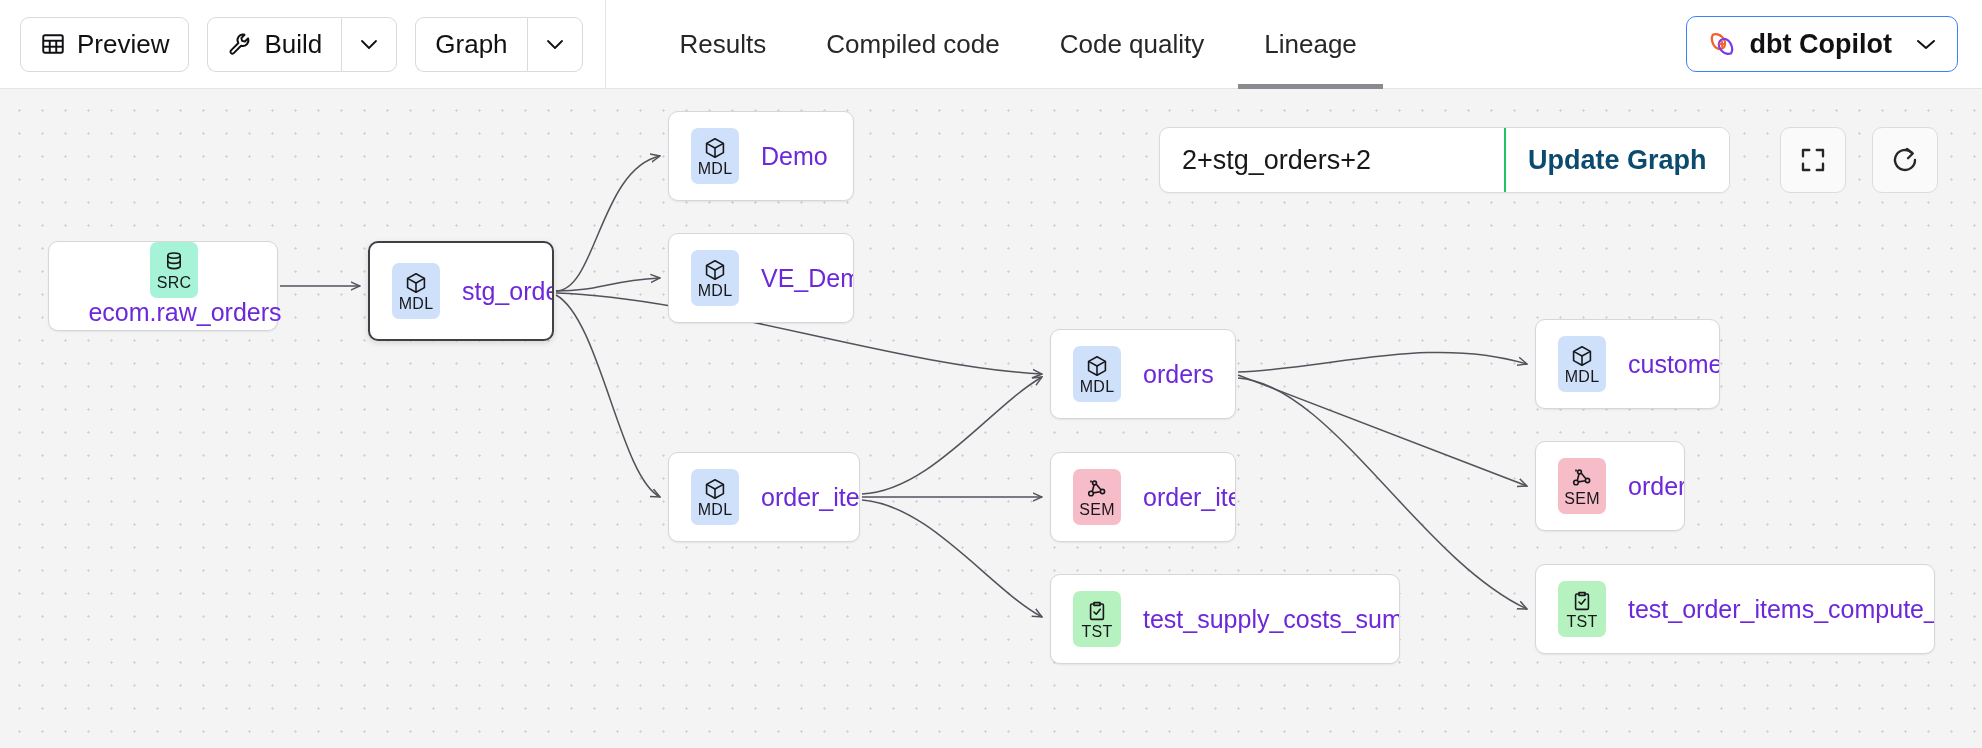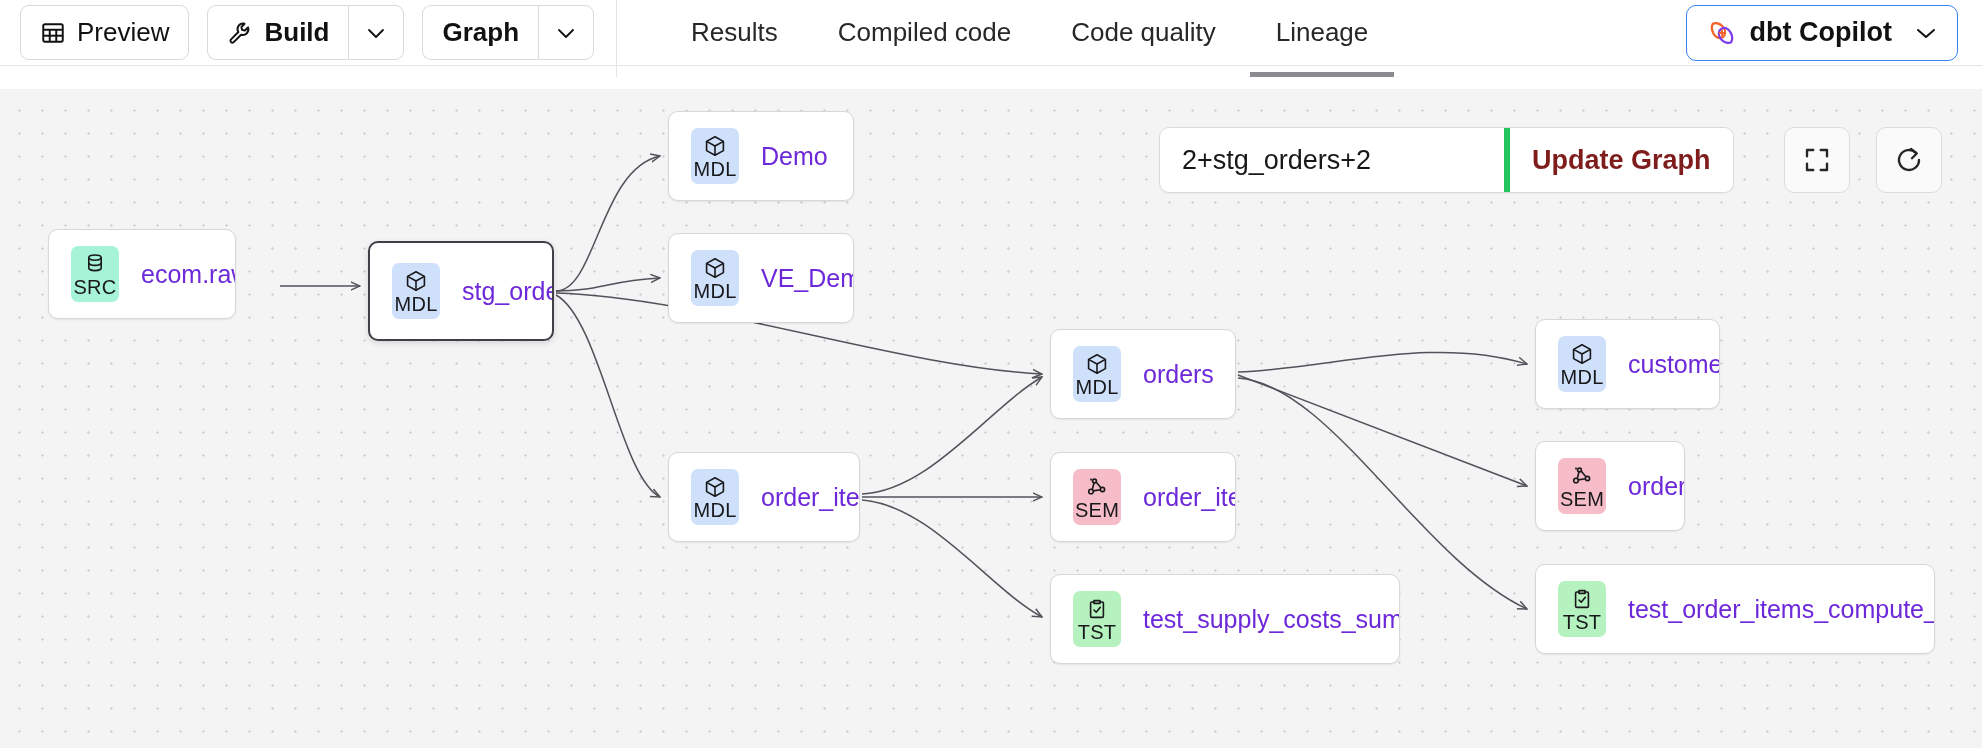--- a/index.html
+++ b/index.html
@@ -7,21 +7,21 @@
     margin: 0; padding: 0;
     width: 1982px; height: 748px;
     font-family: "Liberation Sans", sans-serif;
     background: #ffffff;
     overflow: hidden;
   }
 
   
   .topbar {
     position: absolute; top: 0; left: 0;
-    width: 1982px; height: 66px;
+    width: 1982px; height: 89px;
     background: #ffffff;
     border-bottom: 1px solid #e4e4e7;
     display: flex; align-items: center;
   }
   .toolbar-left {
     display: flex; align-items: center; gap: 18px;
     padding-left: 20px; height: 100%;
     padding-right: 22px;
   }
   .btn {
@@ -30,21 +30,21 @@
     border-radius: 9px;
     background: #fff;
     display: flex; align-items: center;
     gap: 11px;
     padding: 0 19px;
     font-size: 26px;
     color: #111114;
     cursor: pointer;
     white-space: nowrap;
   }
-  .btn-split { display: flex; align-items: flex-start; font-weight: bold; }
+  .btn-split { display: flex; align-items: flex-start; }
   .btn-split .btn-main {
     border-top-right-radius: 0; border-bottom-right-radius: 0;
     border-right: none;
   }
   .btn-split .btn-caret {
     height: 55px; width: 56px;
     border: 1px solid #d9d9de;
     border-top-left-radius: 0; border-bottom-left-radius: 0;
     border-top-right-radius: 9px; border-bottom-right-radius: 9px;
     background: #fff;
@@ -133,26 +133,26 @@
     width: 344px;
     border: none; outline: none;
     font-family: "Liberation Sans", sans-serif;
     font-size: 27px;
     color: #18181b;
     padding: 0 22px;
     background: transparent;
   }
   .update-graph {
     border: none;
-    border-left: 6px solid #22c55e;
+    border-left: 2px solid #22c55e;
     background: #fff;
     font-family: "Liberation Sans", sans-serif;
     font-size: 27px;
     font-weight: bold;
-    color: #7f1d1d;
+    color: #0c4a6e;
     padding: 0 22px;
     cursor: pointer;
     white-space: nowrap;
   }
   .icon-btn {
     width: 66px; height: 66px;
     background: #fafafa;
     border: 1px solid #dcdce0;
     border-radius: 10px;
     display: flex; align-items: center; justify-content: center;
@@ -179,21 +179,21 @@
   }
   .badge {
     width: 48px; height: 56px;
     border-radius: 7px;
     display: flex; flex-direction: column;
     align-items: center; justify-content: center;
     gap: 1px;
     flex: none;
   }
   .badge .b-label {
-    font-size: 20px;
+    font-size: 16px;
     letter-spacing: .3px;
     color: #18181b;
     line-height: 1;
   }
   .badge-src { background: #a7f3d8; }
   .badge-mdl { background: #cfe0fb; }
   .badge-sem { background: #f6bdc9; }
   .badge-tst { background: #b6f2bf; }
   .node-label {
     font-size: 25px;
@@ -348,21 +348,21 @@
       <span class="ico">
         <svg width="30" height="30" viewBox="0 0 24 24" fill="none" stroke="#27272a" stroke-width="1.9" stroke-linecap="round" stroke-linejoin="round">
           <path d="M20 12a8 8 0 1 1-2.6-5.9"></path>
           <polyline points="13.6,3.2 18.2,6.8 14.4,10.6"></polyline>
         </svg>
       </span>
     </div>
   </div>
 
   <div id="nodes">
-      <div class="node" style="left: 48px; top: 140px; width: 188px; height: 90px;">
+      <div class="node" style="left: 48px; top: 152px; width: 230px; height: 90px; flex-direction: column;">
         <div class="badge badge-src">
           <span class="ico">
             <svg width="24" height="24" viewBox="0 0 24 24" fill="none" stroke="#18181b" stroke-width="1.6">
               <ellipse cx="12" cy="5.6" rx="6.2" ry="2.6"></ellipse>
               <path d="M5.8 5.6v5.2c0 1.4 2.8 2.6 6.2 2.6s6.2-1.2 6.2-2.6V5.6"></path>
               <path d="M5.8 10.8V16c0 1.4 2.8 2.6 6.2 2.6s6.2-1.2 6.2-2.6v-5.2"></path>
             </svg>
           </span>
           <span class="b-label">SRC</span>
         </div>

